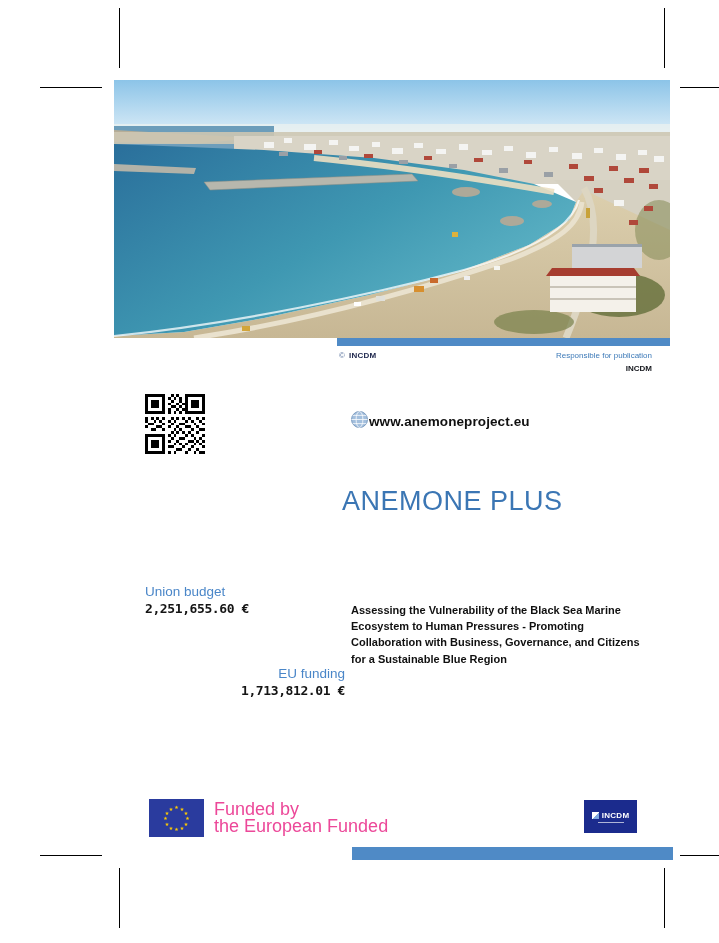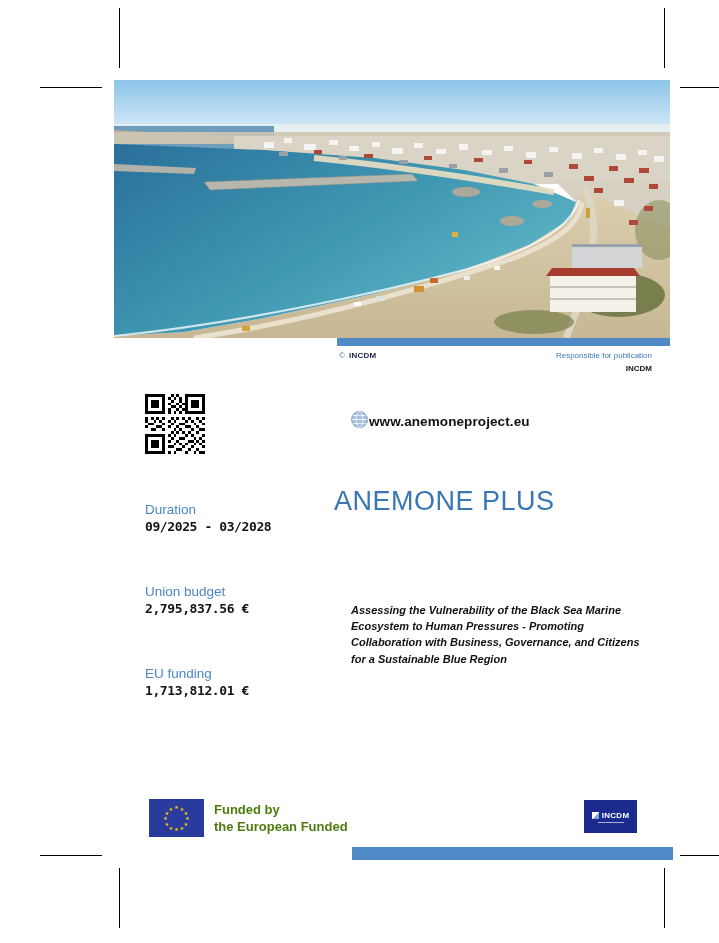--- a/index.html
+++ b/index.html
@@ -21,36 +21,36 @@
   .responsible{position:absolute;right:99px;top:349px;text-align:right;line-height:13px;}
   .responsible .lbl{font-size:8px;font-weight:400;color:#3d7ab8;}
   .responsible .val{font-size:8px;font-weight:700;color:#14161c;}
 
   .qr{position:absolute;left:113px;top:393px;width:60px;height:62px;background:#fff;}
   .qr svg{display:block;width:100%;height:100%;shape-rendering:crispEdges;}
 
   .website{position:absolute;left:319px;top:411px;display:flex;align-items:center;gap:1px;}
   .website .url{font-size:13.5px;font-weight:700;color:#101010;letter-spacing:.1px;}
 
-  .title{position:absolute;left:302px;top:486px;margin:0;font-size:27px;font-weight:500;
+  .title{position:absolute;left:310px;top:486px;margin:0;font-size:27px;font-weight:500;
          color:#3b76b4;letter-spacing:.5px;}
 
   .fact{position:absolute;left:113px;width:200px;}
   .fact .label{font-size:13.5px;font-weight:500;color:#4a86c8;line-height:17px;}
   .fact .value{font-size:13px;font-weight:700;color:#141414;line-height:18px;
                font-family:"DejaVu Sans Mono",monospace;letter-spacing:-0.4px;}
-  .fact.f0{top:501px;} .fact.f1{top:583px;} .fact.f2{top:665px;}
+  .fact.f0{top:501px;} .fact.f1{top:583px;} .fact.f2{top:665px;text-align:right;}
 
   .description{position:absolute;left:319px;top:602px;width:296px;font-size:11px;
                font-weight:700;line-height:16.2px;color:#101010;}
-  .description p{margin:0;font-style:italic;}
+  .description p{margin:0;}
 
   .footer-eu{position:absolute;left:117px;top:799px;display:flex;align-items:flex-start;gap:10px;}
   .eu-flag{width:55px;height:38px;}
-  .funded{padding-top:2px;font-size:13px;font-weight:700;color:#4d7c0f;line-height:17px;}
+  .funded{padding-top:2px;font-size:18px;font-weight:400;color:#ec4899;line-height:17px;}
 
   .incdm-logo{position:absolute;left:552px;top:800px;width:53px;height:33px;background:#1b2b8d;
               display:flex;flex-direction:column;align-items:center;justify-content:center;}
   .incdm-row{display:flex;align-items:center;gap:3px;}
   .incdm-glyph{width:7px;height:7px;background:linear-gradient(135deg,#ffffff 55%,#7fa8e0 55%);}
   .incdm-txt{color:#ffffff;font-size:8px;font-weight:700;letter-spacing:.3px;}
   .incdm-sub{width:26px;height:1px;background:rgba(255,255,255,.65);margin-top:2px;}
 </style>
 </head>
 <body>
@@ -215,27 +215,23 @@
         <circle cx="8.5" cy="8.5" r="8" fill="#a3bfdd" stroke="#7d9cc0" stroke-width="1"></circle>
         <ellipse cx="8.5" cy="8.5" rx="3.4" ry="8" fill="none" stroke="#ffffff" stroke-width="0.9" opacity="0.85"></ellipse>
         <path d="M0.5 8.5 H16.5 M1.7 4.4 H15.3 M1.7 12.6 H15.3" stroke="#ffffff" stroke-width="0.9" fill="none" opacity="0.85"></path>
       </svg>
     </span>
     <span class="url">www.anemoneproject.eu</span>
   </div>
 
   <h1 class="title">ANEMONE PLUS</h1>
 
-  <div class="fact f0">
-    <div class="label">Duration</div>
-    <div class="value">09/2025 - 03/2028</div>
-  </div>
   <div class="fact f1">
     <div class="label">Union budget</div>
-    <div class="value">2,795,837.56 €</div>
+    <div class="value">2,251,655.60 €</div>
   </div>
   <div class="fact f2">
     <div class="label">EU funding</div>
     <div class="value">1,713,812.01 €</div>
   </div>
 
   <div class="description">
     <p>Assessing the Vulnerability of the Black Sea Marine Ecosystem to Human Pressures - Promoting Collaboration with Business, Governance, and Citizens for a Sustainable Blue Region</p>
   </div>
 

